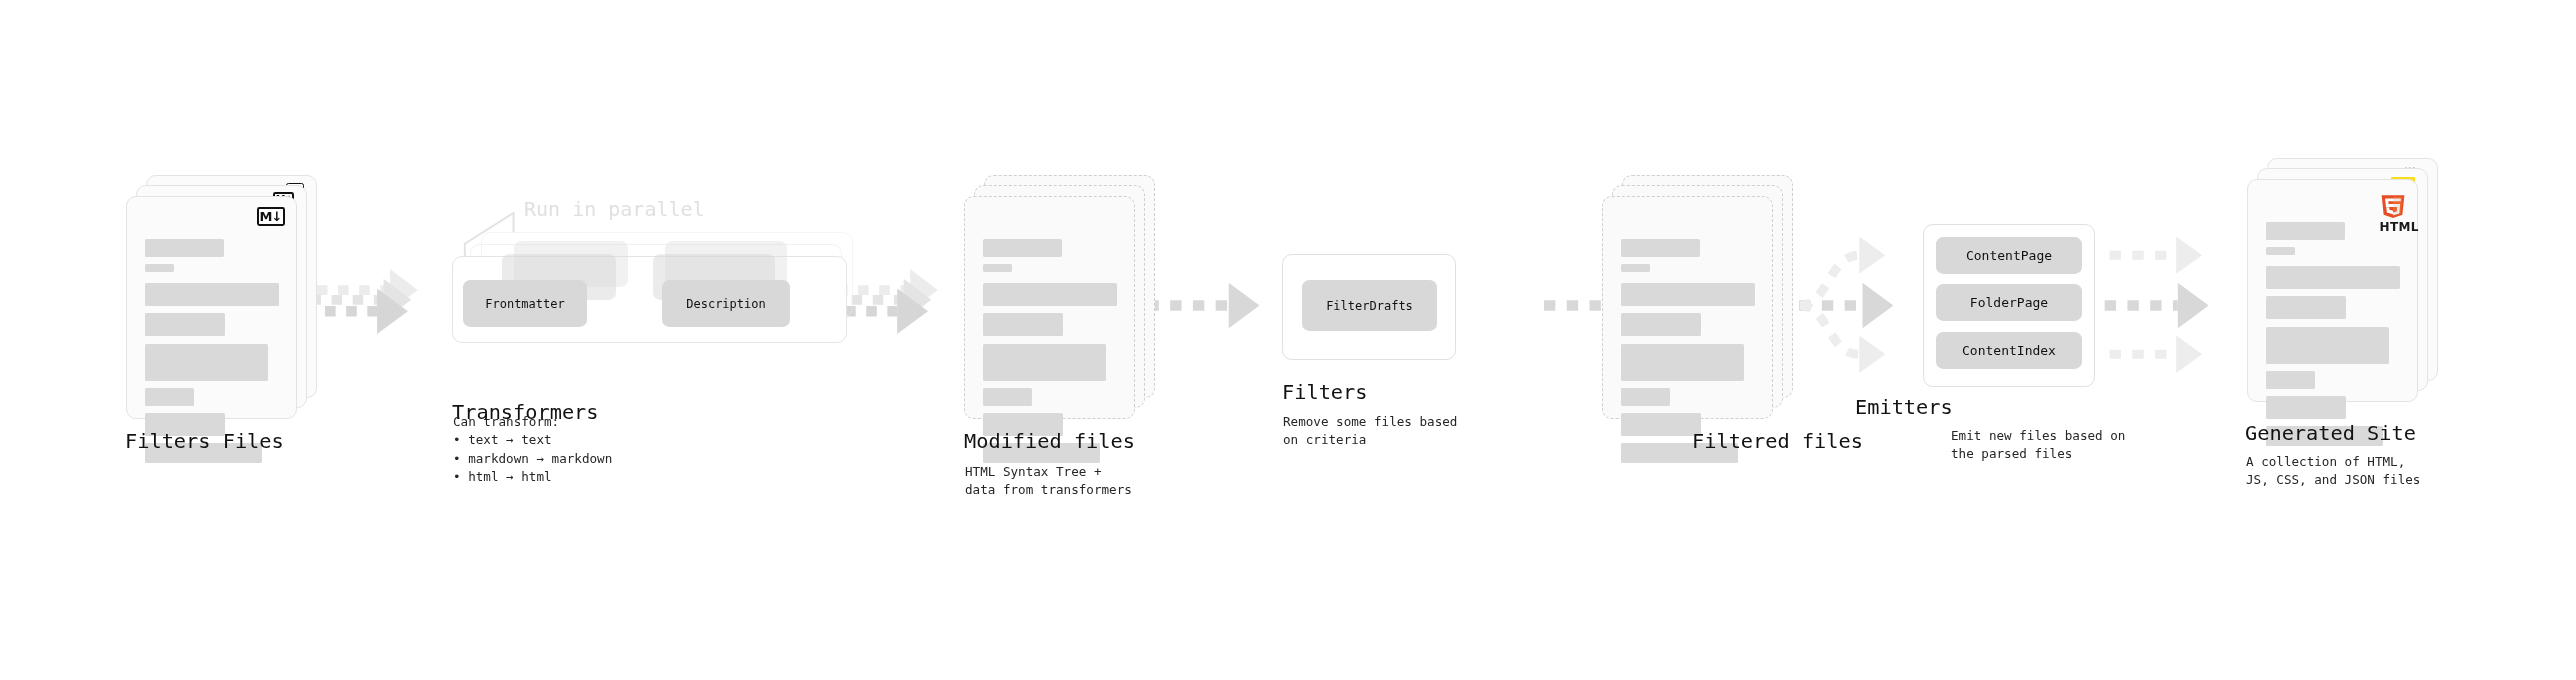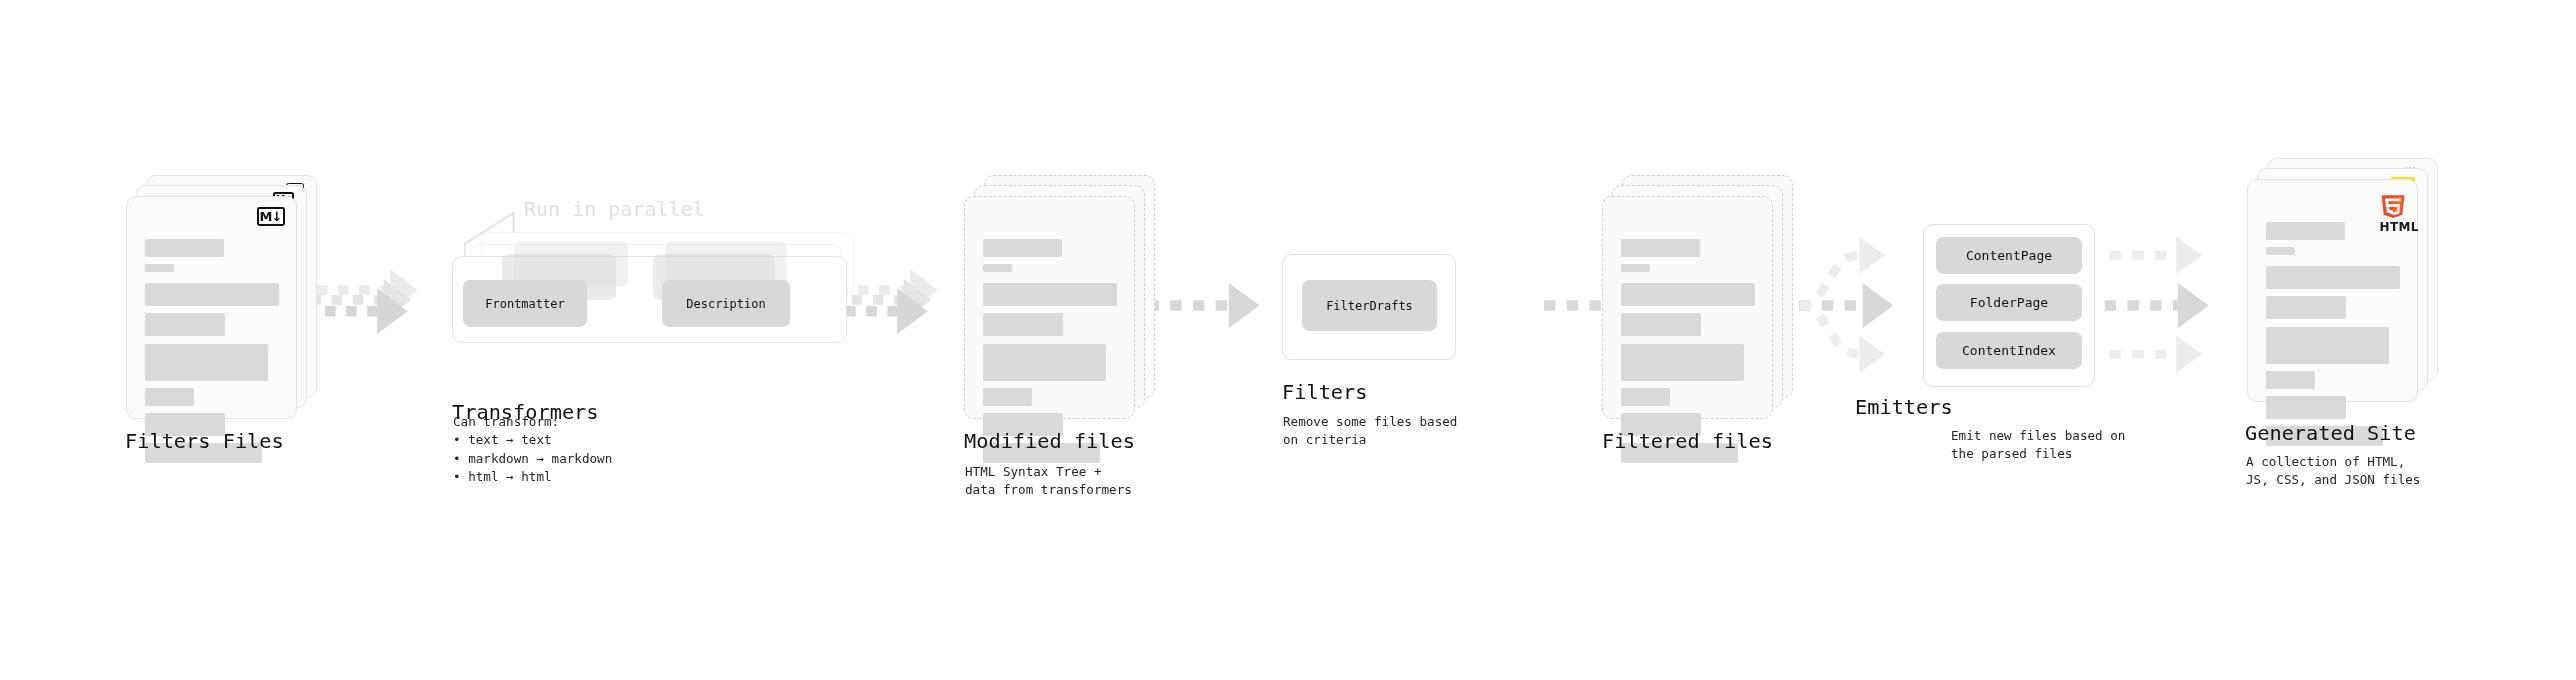--- a/index.html
+++ b/index.html
@@ -284,21 +284,21 @@
         <div class="ln h2"></div>
         <div class="ln p1"></div>
         <div class="ln p2"></div>
         <div class="ln p3"></div>
         <div class="ln p4"></div>
         <div class="ln p5"></div>
         <div class="ln p6"></div>
       </div>
     </div>
   </div>
-  <div class="caption-title" style="left:1602px;top:429px;text-align:center;">Filtered files</div>
+  <div class="caption-title" style="left:1692px;top:429px;text-align:center;">Filtered files</div>
 
   <div class="outline" style="left:1923px;top:224px;width:172px;height:163px;"></div>
   <div class="pill" style="position:absolute;left:1936px;top:237px;width:146px;height:37px;font-size:13px;">
     <span>ContentPage</span>
   </div>
   <div class="pill" style="position:absolute;left:1936px;top:284px;width:146px;height:37px;font-size:13px;">
     <span>FolderPage</span>
   </div>
   <div class="pill" style="position:absolute;left:1936px;top:332px;width:146px;height:37px;font-size:13px;">
     <span>ContentIndex</span>

